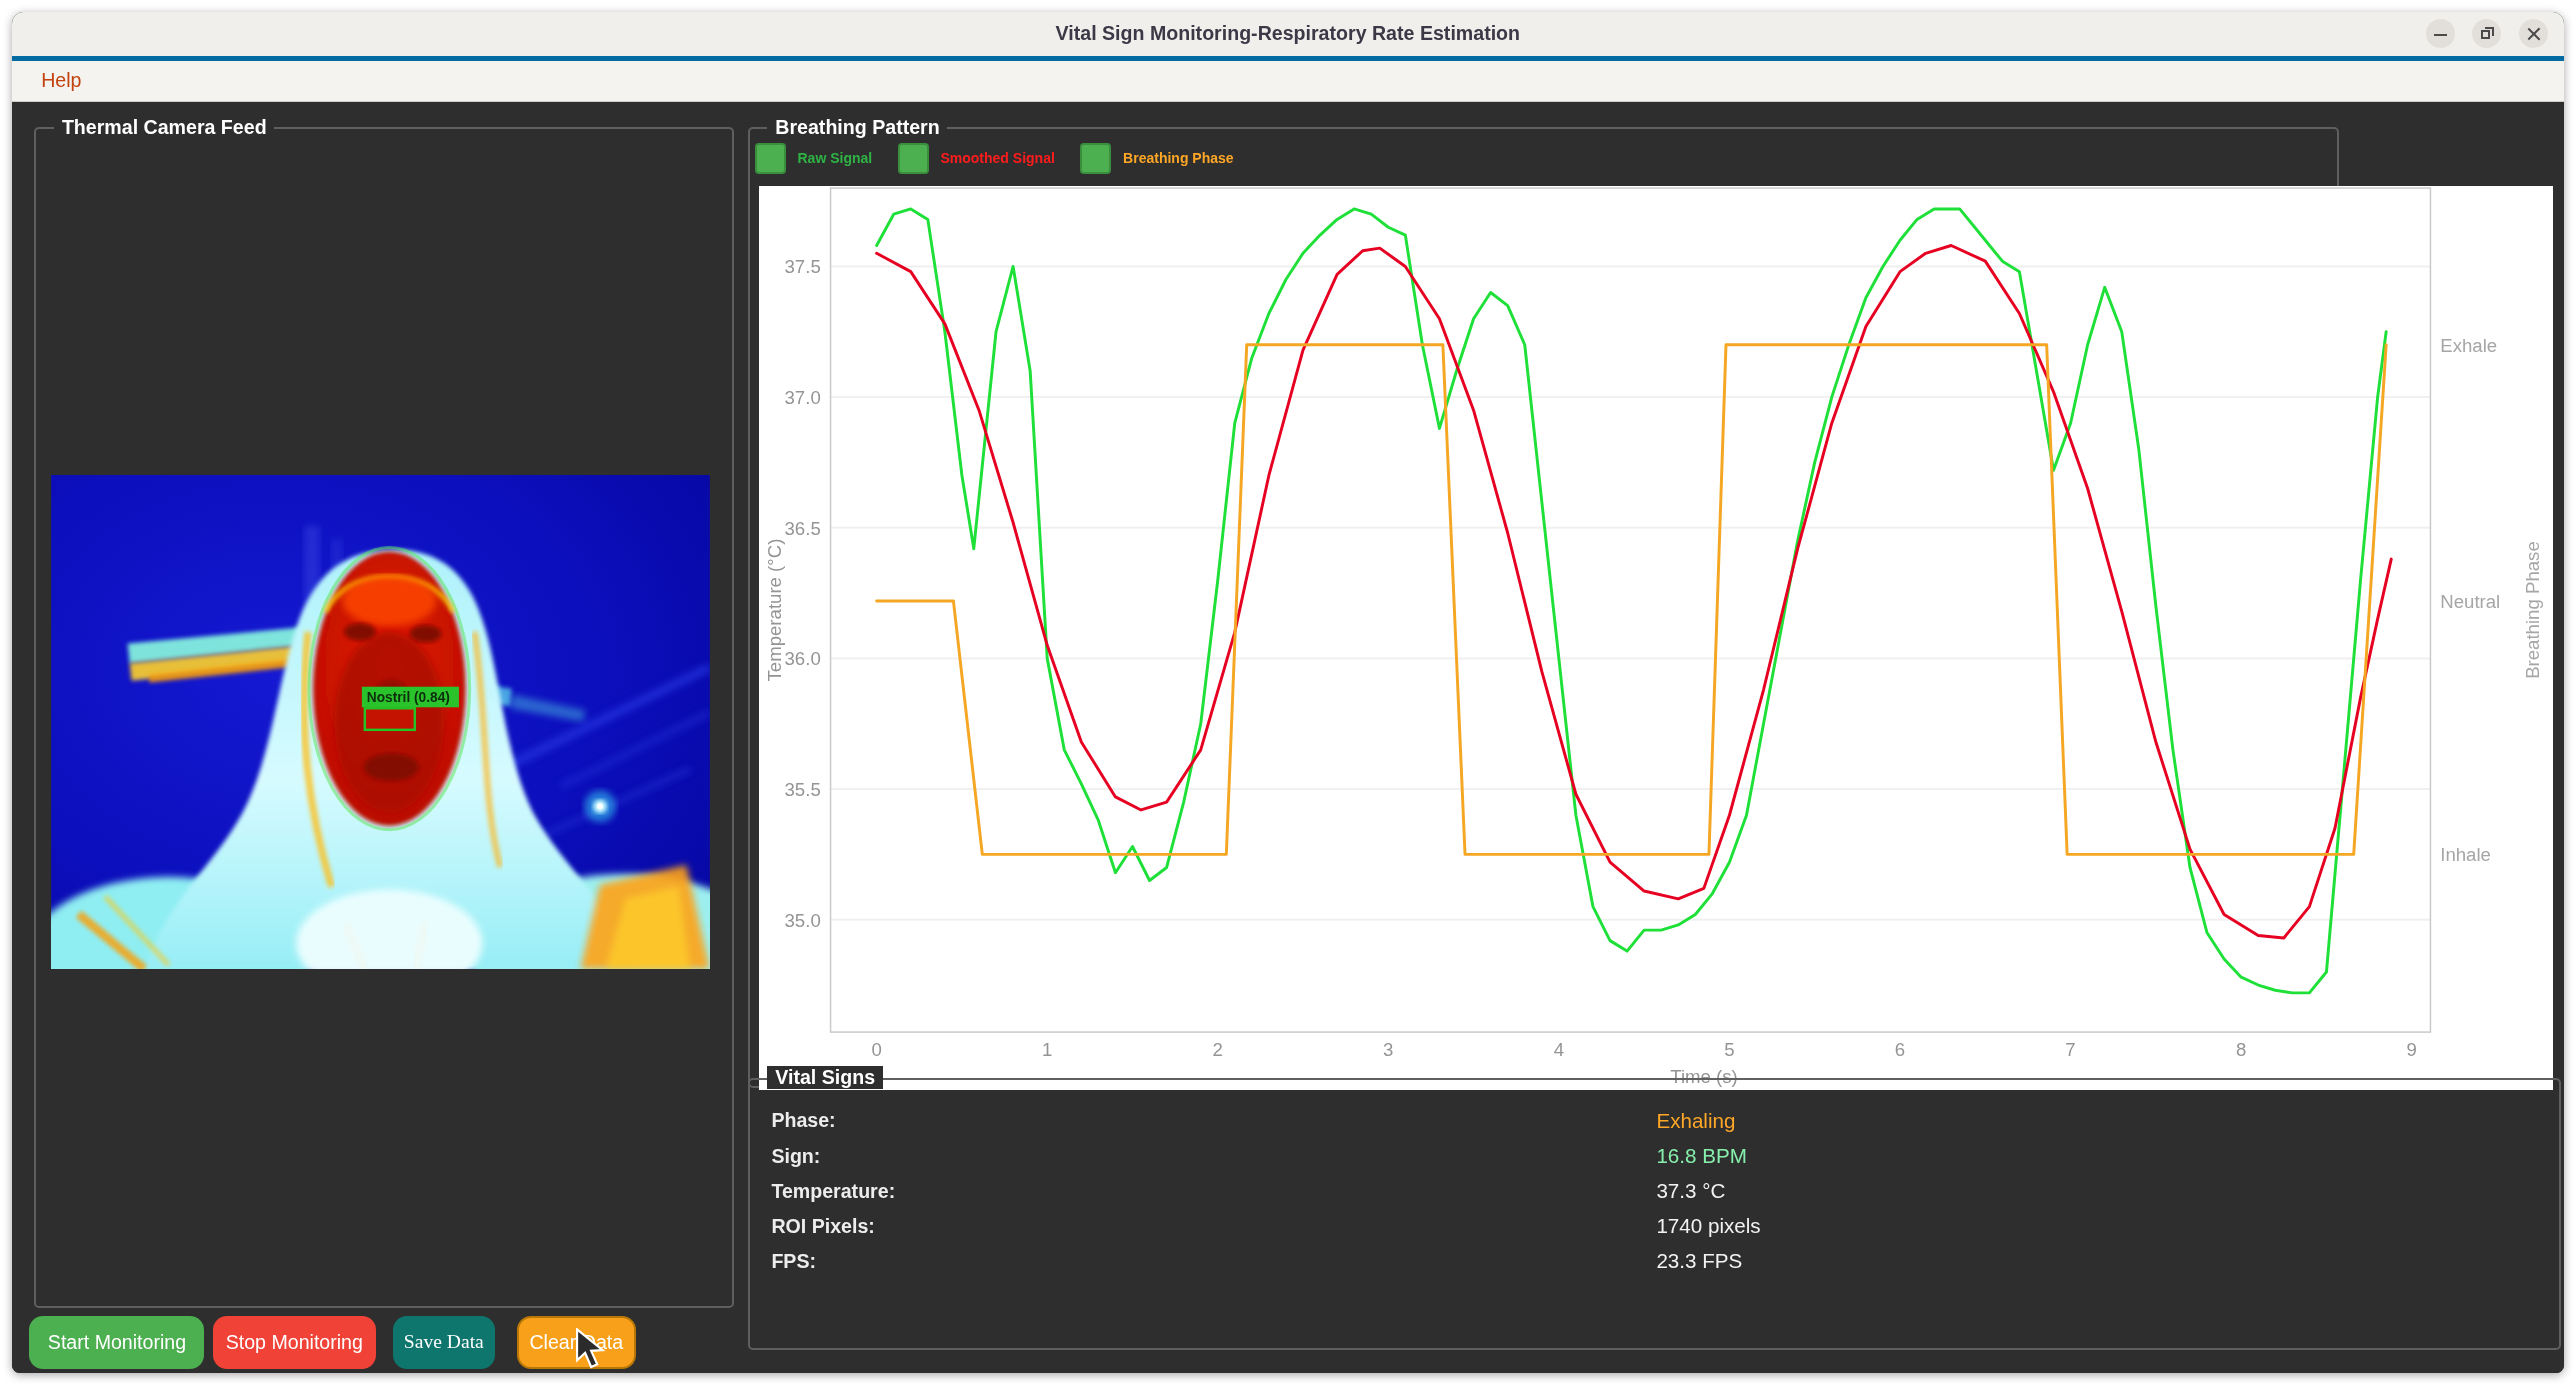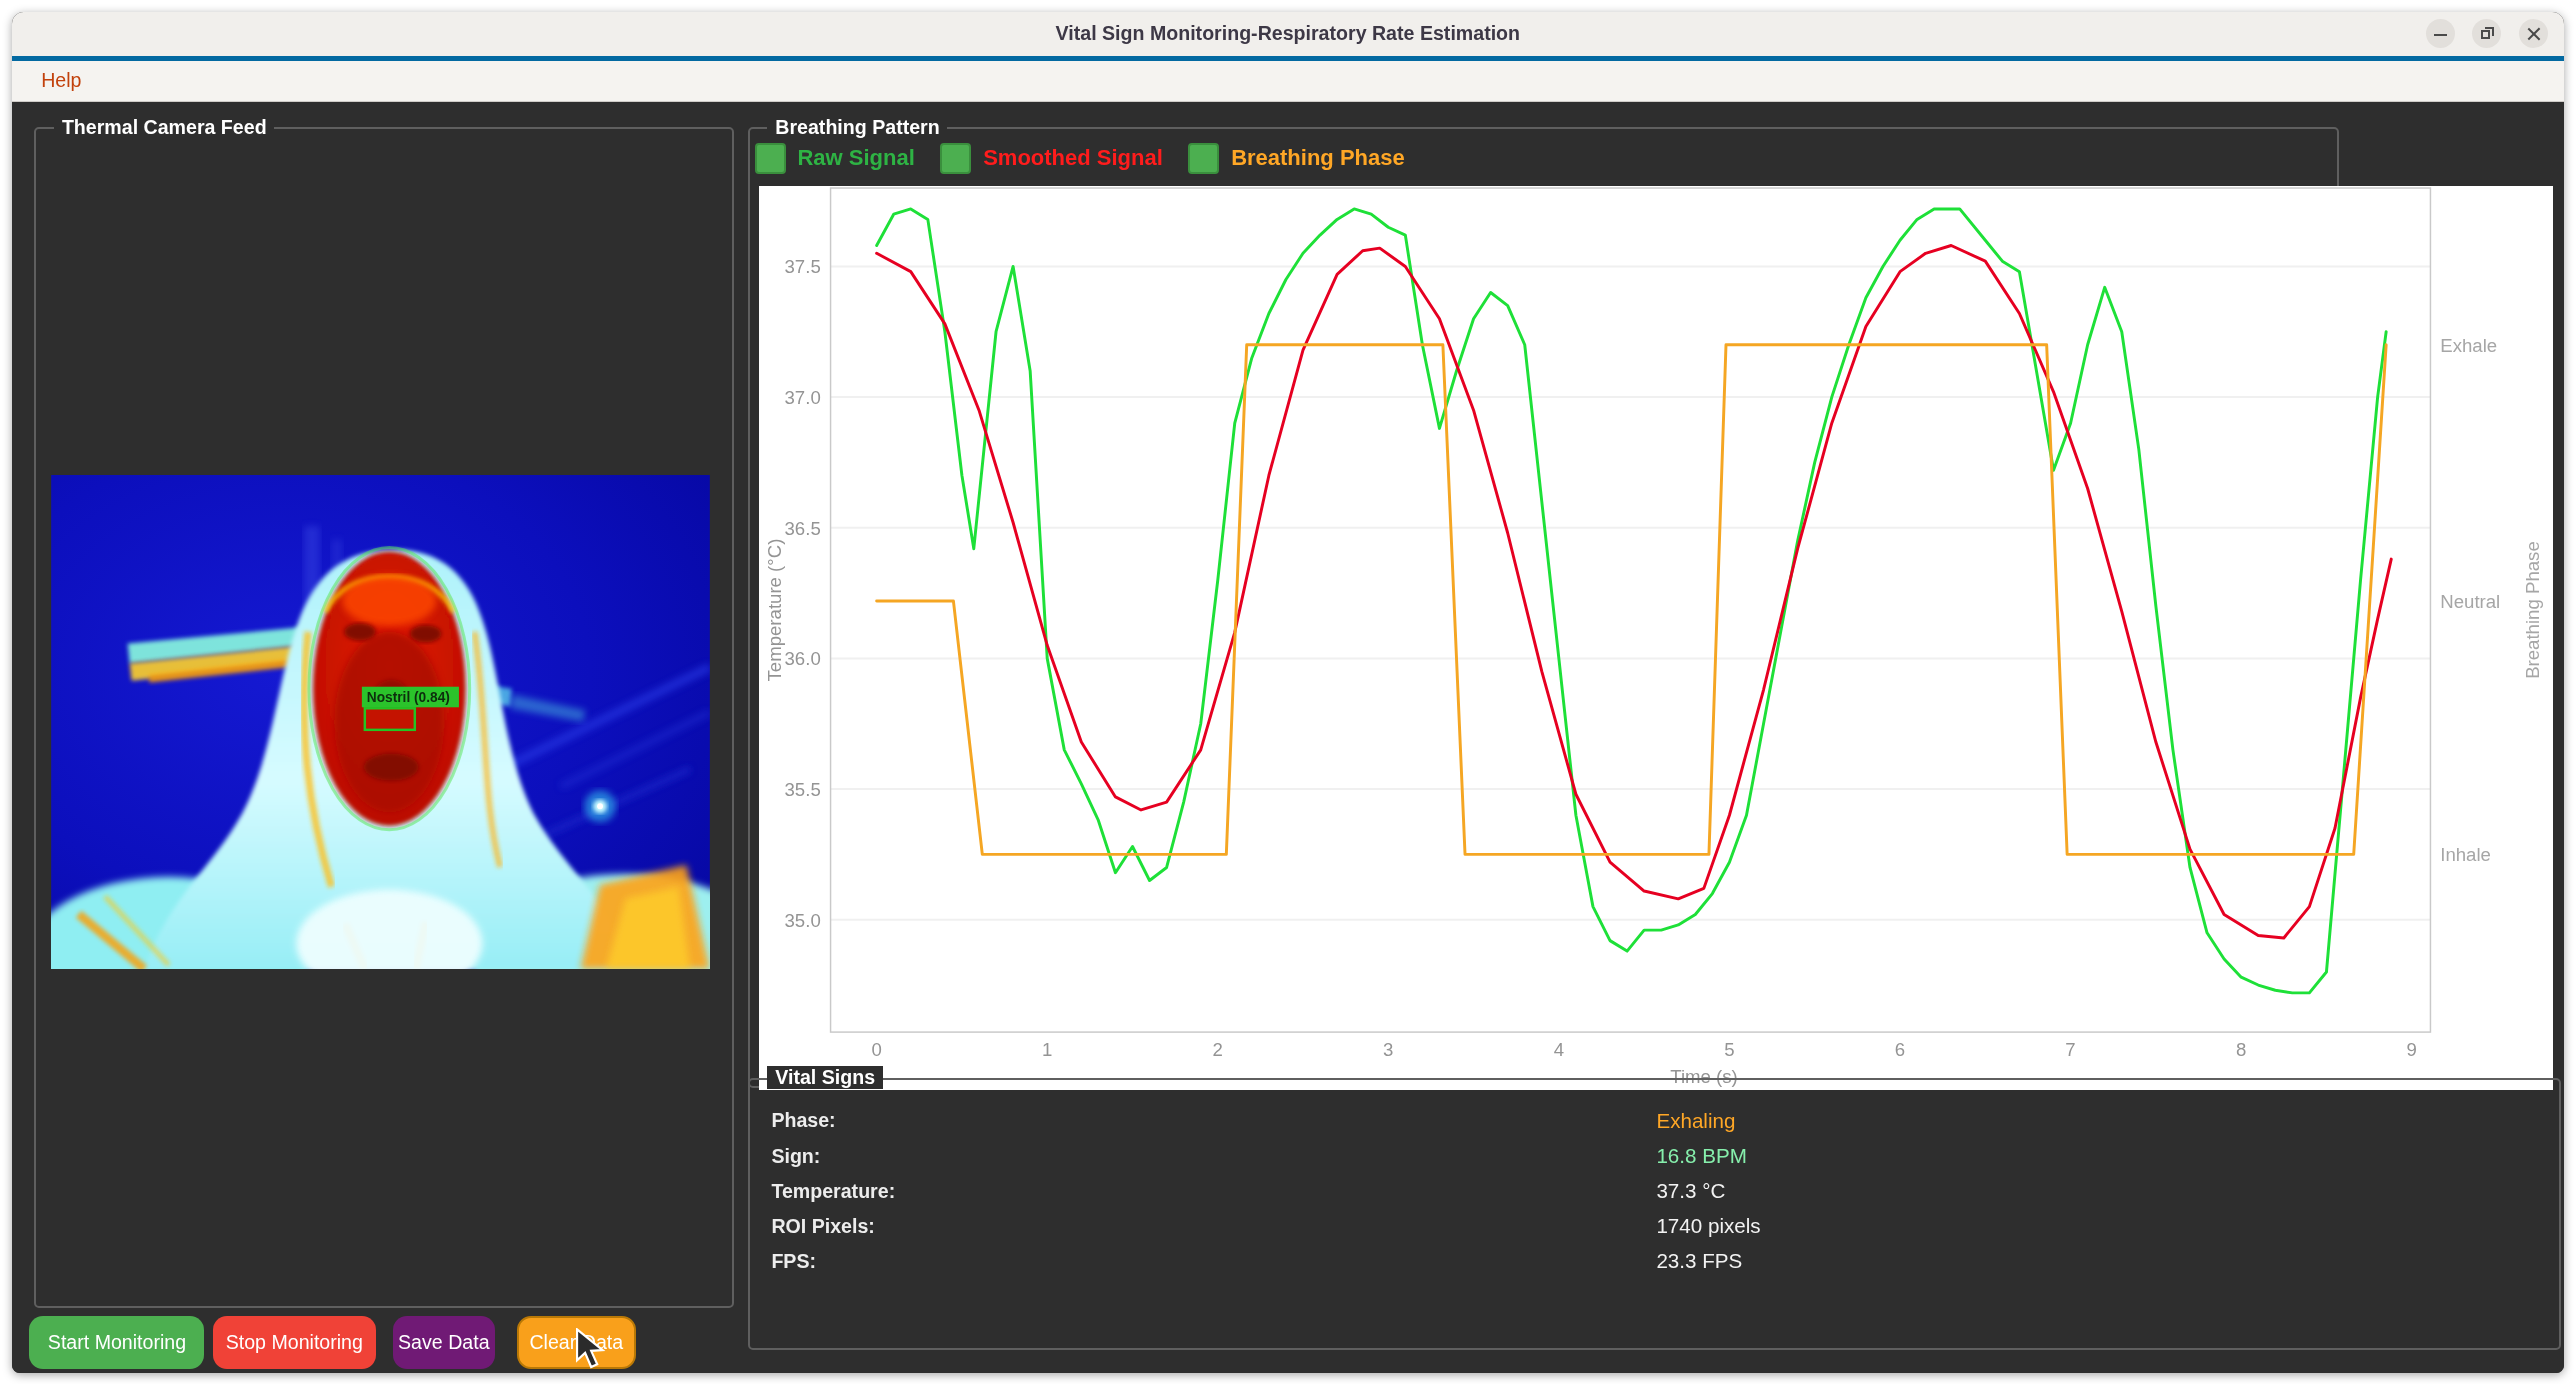--- a/index.html
+++ b/index.html
@@ -32,21 +32,21 @@
   .groupbox > .gb-title { position:absolute; top:-13.7px; left:17.7px; padding:0 7.8px; background:#2e2e2e;
                           color:#ffffff; font-size:19.6px; font-weight:bold; white-space:nowrap; }
 
   #thermal-box { left:22.6px; top:25.5px; width:700px; height:1181px; }
   #thermal-svg { position:absolute; left:14.7px; top:346px; width:659px; height:494px; }
 
   #chart-box { left:736px; top:25.5px; width:1591px; height:961px; }
   .legend-row { position:absolute; left:4.9px; top:13.7px; display:flex; align-items:center; gap:25.5px; }
   .legend-item { display:flex; align-items:center; }
   .legend-check { width:31px; height:31px; border-radius:3.9px; background:#4caf50; border:2px solid #3a8f3d; }
-  .legend-label { margin-left:11.8px; font-size:22px; font-weight:bold; }
+  .legend-label { margin-left:11.8px; font-size:14px; font-weight:bold; }
   #chart-fig { position:absolute; left:8.8px; top:57px; width:1794px; height:904px; background:#ffffff; }
 
   #vitals-box { left:736px; top:976px; width:1813px; height:272px; }
   .vital-row { position:absolute; left:21.6px; right:21.6px; height:35px; display:flex; align-items:center; }
   .vital-label { font-size:19.6px; font-weight:bold; color:#ededed; }
   .vital-value { position:absolute; left:885px; font-size:20.6px; color:#f2f2f2; }
 
   .action-btn { position:absolute; top:1214px; height:53px; border:none; border-radius:14px;
                 color:#ffffff; font-size:19.6px; font-family:"Liberation Sans",sans-serif; cursor:pointer; }
   #btn-start { left:17.7px;  width:175px; }
@@ -249,21 +249,21 @@
         <span class="vital-value" style="color: rgb(242, 242, 242);">1740 pixels</span>
       </div>
       <div class="vital-row" style="top:164px">
         <span class="vital-label">FPS:</span>
         <span class="vital-value" style="color: rgb(242, 242, 242);">23.3 FPS</span>
       </div>
     </div>
 
     <button class="action-btn" id="btn-start" style="background-color: rgb(76, 175, 80);">Start Monitoring</button>
     <button class="action-btn" id="btn-stop" style="background-color: rgb(240, 66, 55);">Stop Monitoring</button>
-    <button class="action-btn" id="btn-save" style="background-color: #701a75;">Save Data</button>
+    <button class="action-btn" id="btn-save" style="background-color: #0f766e; font-family: Liberation Serif, serif;">Save Data</button>
     <button class="action-btn" id="btn-clear" style="background-color: rgb(249, 160, 27);">Clear Data</button>
 
     <svg id="cursor" width="33" height="43" viewBox="0 0 24 32">
       <path d="M2 1 L2 24 L8 18.5 L12.5 29 L17 27 L12.5 17 L21 16.5 Z" fill="#2b2b2b" stroke="#ffffff" stroke-width="1.6"></path>
     </svg>
 
   </div>
 </div>
 
 

